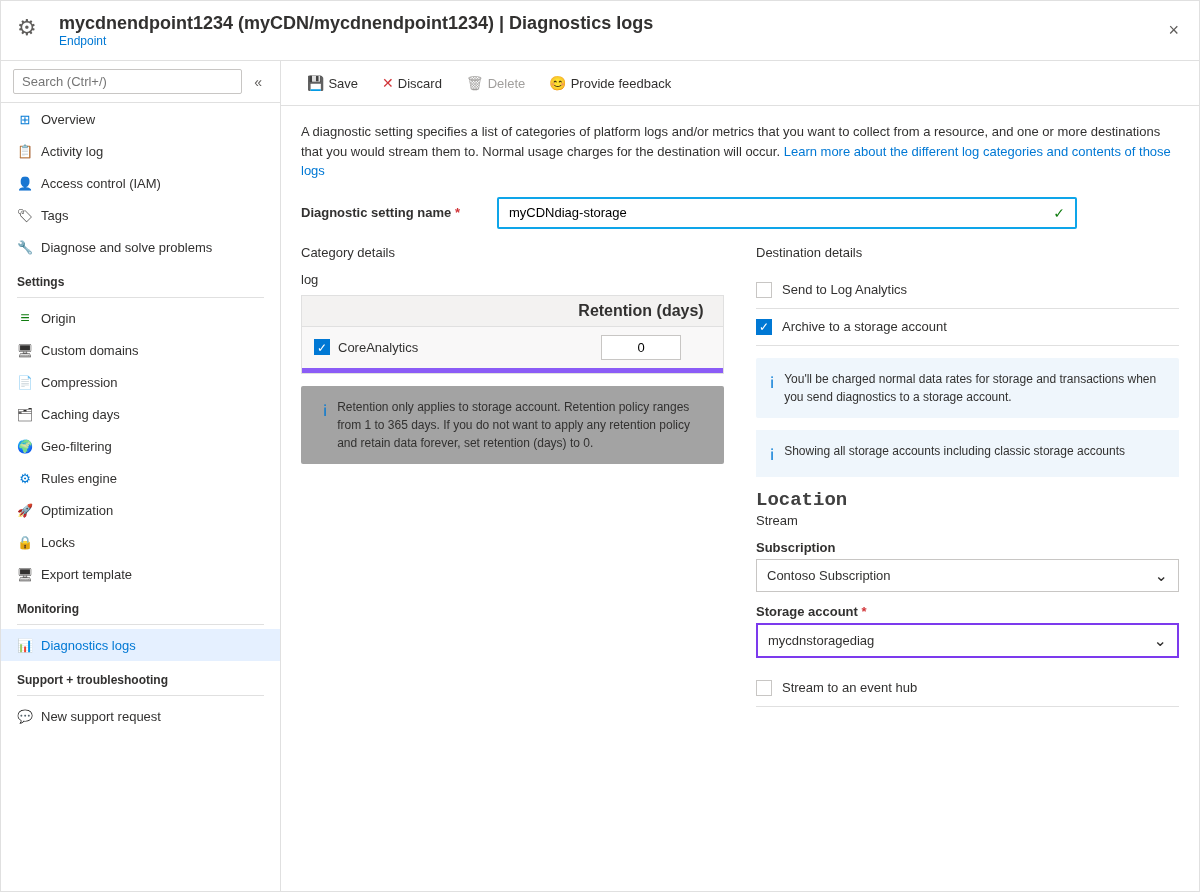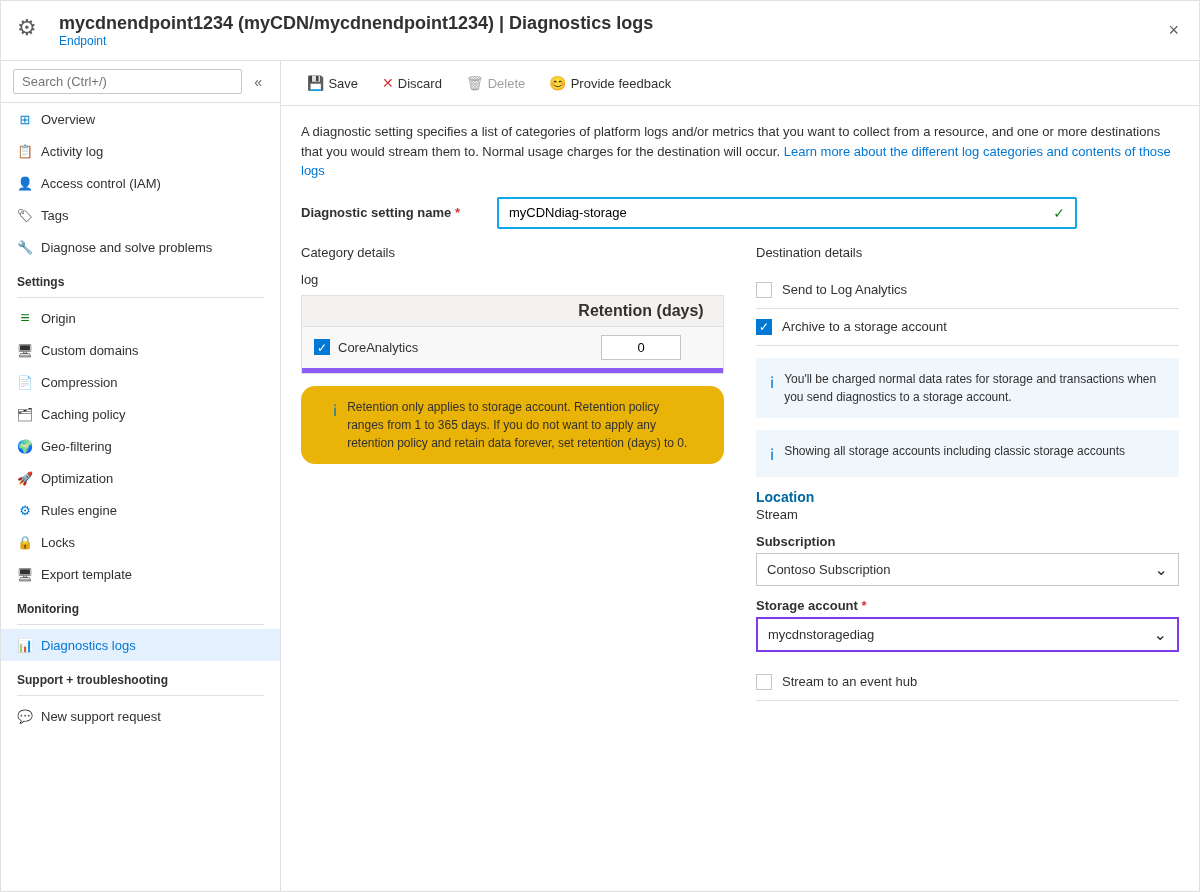--- a/index.html
+++ b/index.html
@@ -62,33 +62,33 @@
     .log-table { border: 1px solid #e0e0e0; }
     .log-header { display: flex; padding: 6px 12px; background: #f3f2f1; border-bottom: 1px solid #e0e0e0; font-size: 16px; font-weight: 600; }
     .log-col-name { flex: 1; }
     .log-col-retention { width: 140px; text-align: center; }
     .log-row { display: flex; align-items: center; padding: 8px 12px; background: #f9f8f8; border-bottom: 5px solid #8b5cf6; }
     .log-row-name { flex: 1; display: flex; align-items: center; gap: 8px; }
     .log-row-retention { width: 140px; text-align: center; }
     .retention-input { border: 1px solid #c8c6c4; padding: 4px 8px; font-size: 13px; width: 80px; text-align: center; }
 
     
-    .info-box { background: #eab308; border: none; padding: 12px 32px; margin-top: 12px; display: flex; gap: 10px; border-radius: 14px; }
+    .info-box { background: #a3a3a3; border: none; padding: 12px 22px; margin-top: 12px; display: flex; gap: 10px; border-radius: 2px; }
     .info-icon { color: #0078d4; font-size: 16px; flex-shrink: 0; margin-top: 1px; }
     .info-text { font-size: 12px; color: #323130; line-height: 1.5; }
 
     
     .dest-item { display: flex; align-items: center; gap: 10px; padding: 10px 0; border-bottom: 1px solid #e0e0e0; }
     .dest-label { font-size: 13px; color: #323130; }
 
     .charge-info { background: #eff6fc; padding: 12px 14px; margin: 12px 0; display: flex; gap: 10px; border-radius: 2px; }
     .storage-info { background: #eff6fc; padding: 12px 14px; margin: 8px 0; display: flex; gap: 10px; border-radius: 0; }
 
     .location-section { margin: 12px 0; }
-    .location-label { font-size: 14px; font-weight: 600; color: #0369a1; }
+    .location-label { font-size: 19px; font-weight: 600; color: #404040; font-family: Liberation Mono, monospace; }
     .location-value { font-size: 13px; color: #323130; margin-top: 2px; }
 
     .subscription-section { margin: 12px 0; }
     .field-label { font-size: 13px; font-weight: 600; color: #323130; margin-bottom: 4px; }
     .dropdown { display: flex; align-items: center; justify-content: space-between; border: 1px solid #c8c6c4; padding: 6px 10px; font-size: 13px; cursor: pointer; background: #fff; }
     .dropdown-purple { border: 2px solid #7c3aed; }
 
     .storage-account-section { margin: 12px 0; }
 
     .stream-section { margin: 12px 0; }
@@ -200,39 +200,39 @@
       <div class="nav-item">
         <span class="nav-icon">
             <span class="icon-compress"></span>
           </span>
         <span class="nav-label">Compression</span>
       </div>
       <div class="nav-item">
         <span class="nav-icon">
             <span class="icon-caching"></span>
           </span>
-        <span class="nav-label">Caching policy</span>
+        <span class="nav-label">Caching days</span>
       </div>
       <div class="nav-item">
         <span class="nav-icon">
             <span class="icon-geo"></span>
           </span>
         <span class="nav-label">Geo-filtering</span>
       </div>
       <div class="nav-item">
         <span class="nav-icon">
+            <span class="icon-rules"></span>
+          </span>
+        <span class="nav-label">Rules engine</span>
+      </div>
+      <div class="nav-item">
+        <span class="nav-icon">
             <span class="icon-optimization"></span>
           </span>
         <span class="nav-label">Optimization</span>
-      </div>
-      <div class="nav-item">
-        <span class="nav-icon">
-            <span class="icon-rules"></span>
-          </span>
-        <span class="nav-label">Rules engine</span>
       </div>
       <div class="nav-item">
         <span class="nav-icon">
             <span class="icon-locks"></span>
           </span>
         <span class="nav-label">Locks</span>
       </div>
       <div class="nav-item">
         <span class="nav-icon">
             <span class="icon-export"></span>

